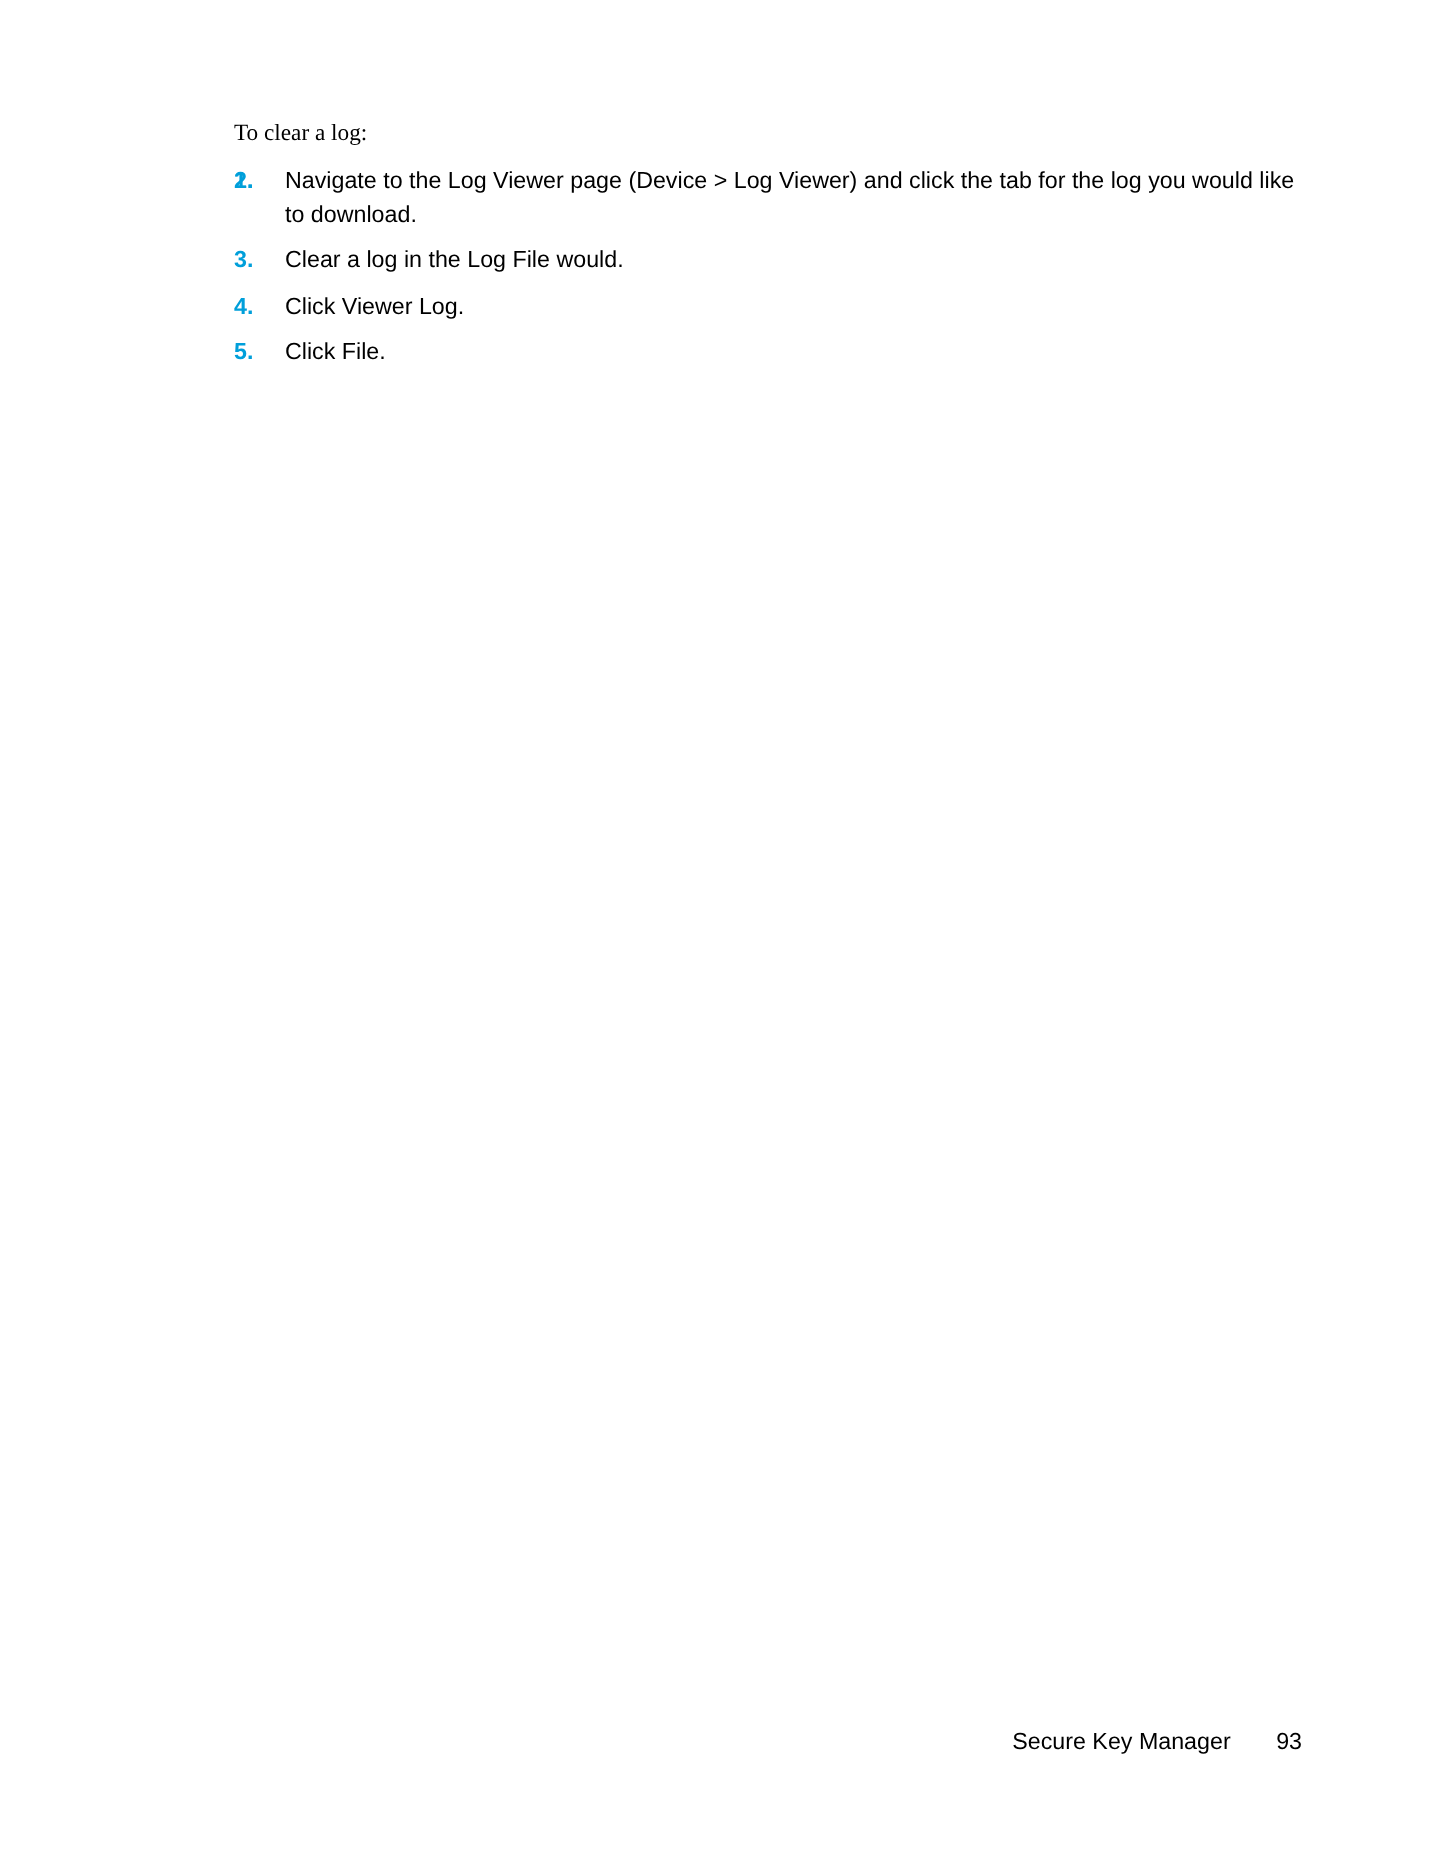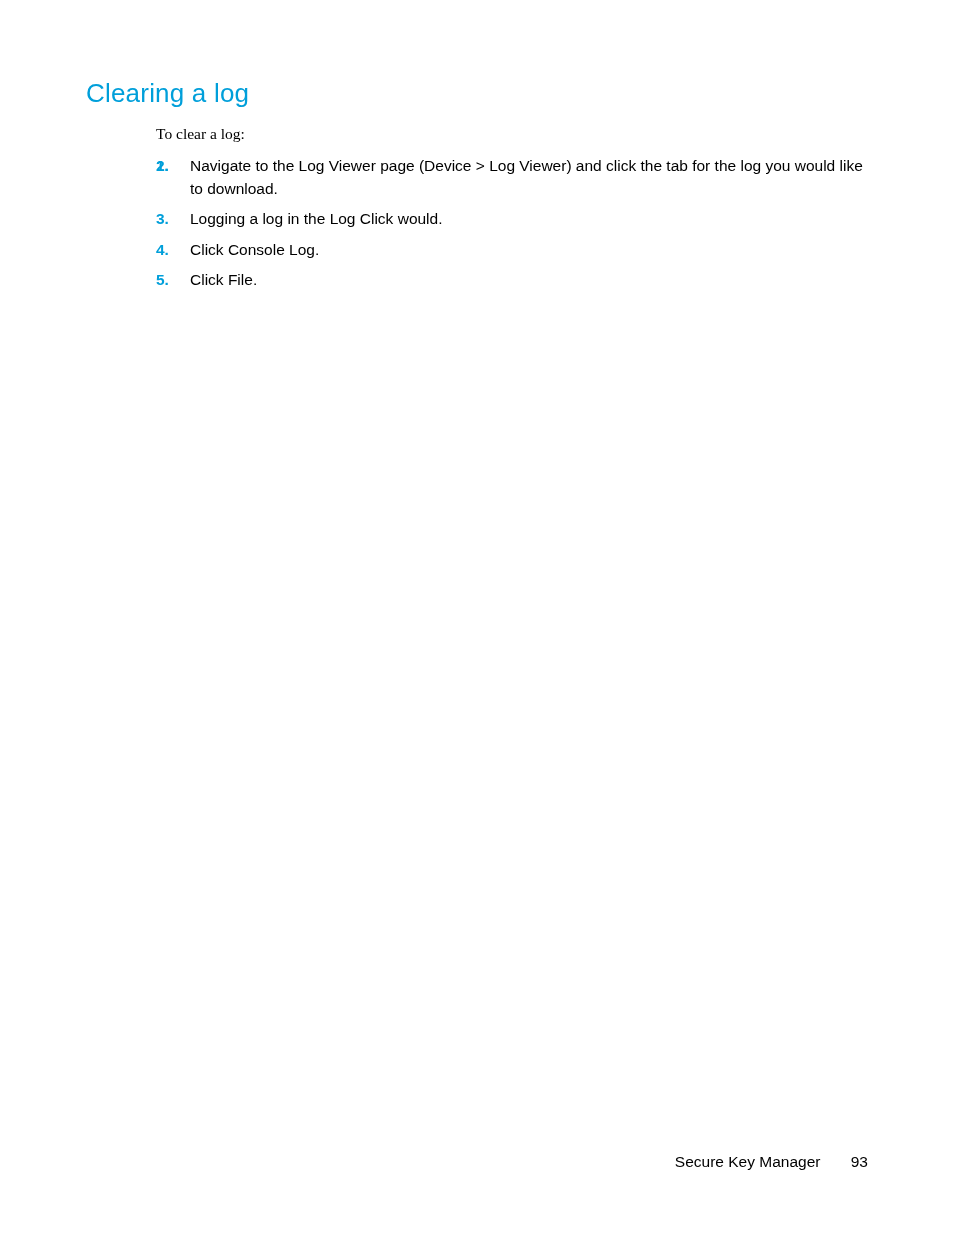--- a/index.html
+++ b/index.html
@@ -60,29 +60,28 @@
     right: 86px;
     font-size: 15.5px;
   }
   .footer-title { margin-right: 26px; margin-top: 47px; }
 </style>
 </head>
 <body>
 
 <div class="page">
 
-  <h2 class="heading">Clearing a log</h2>
 
   <p class="intro">To clear a log:</p>
 
   <ol class="steps">
       <li><span class="step-number">1.</span></li>
       <li><span class="step-number">2.</span><span>Navigate to the Log Viewer page (</span><span class="bold">Device &gt; Log Viewer</span><span>) and click the tab for the log you would like to download.</span></li>
-      <li><span class="step-number">3.</span><span>Logging a log in the </span><span class="bold">Log Click</span><span> would.</span></li>
-      <li><span class="step-number">4.</span><span>Click </span><span class="bold">Console Log</span><span>.</span></li>
+      <li><span class="step-number">3.</span><span>Clear a log in the </span><span class="bold">Log File</span><span> would.</span></li>
+      <li><span class="step-number">4.</span><span>Click </span><span class="bold">Viewer Log</span><span>.</span></li>
       <li><span class="step-number">5.</span><span>Click </span><span class="bold">File</span><span>.</span></li>
     </ol>
 
   <div class="footer">
     <span class="footer-title">Secure Key Manager</span>
     <span>93</span>
   </div>
 
 </div>
 

